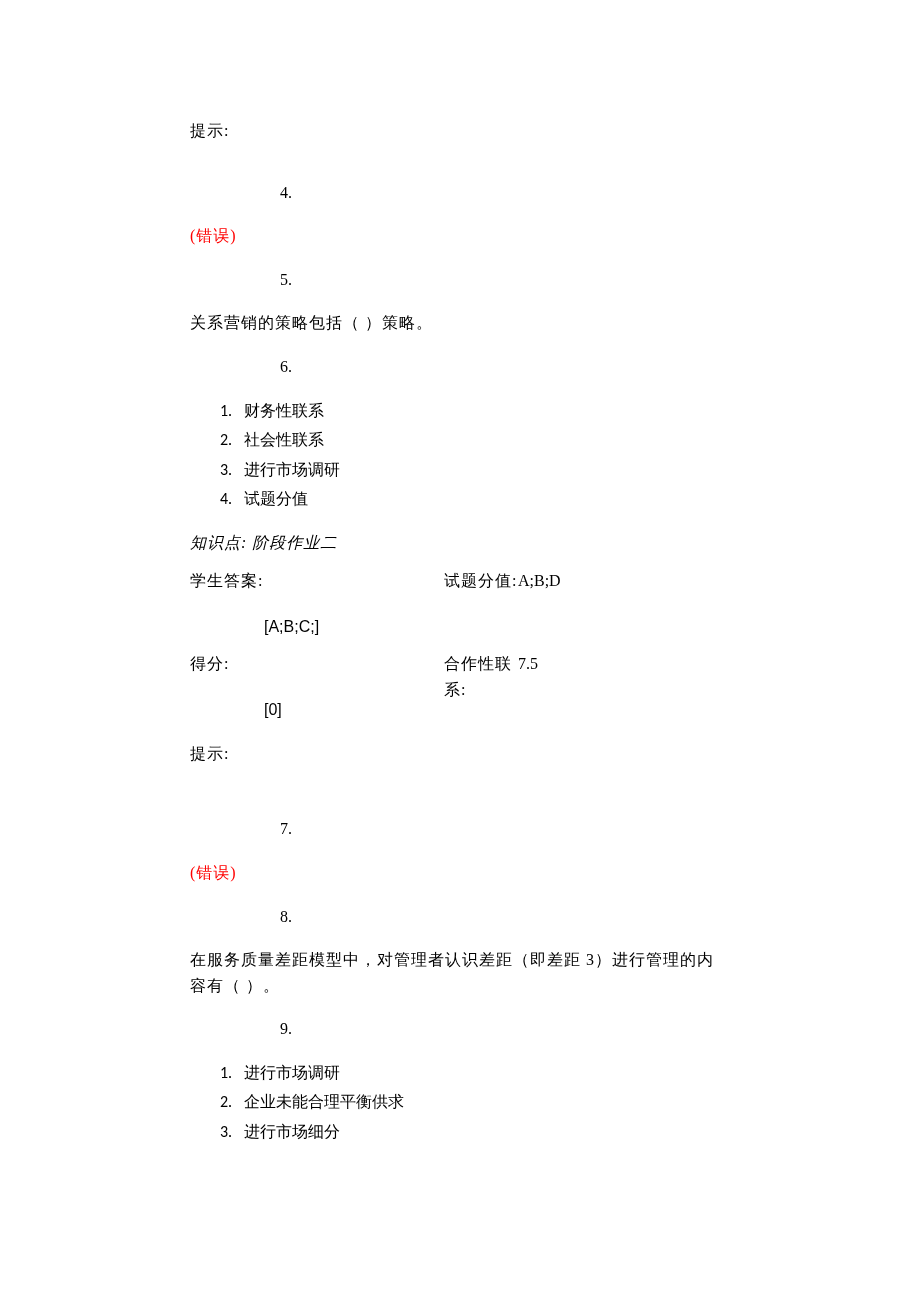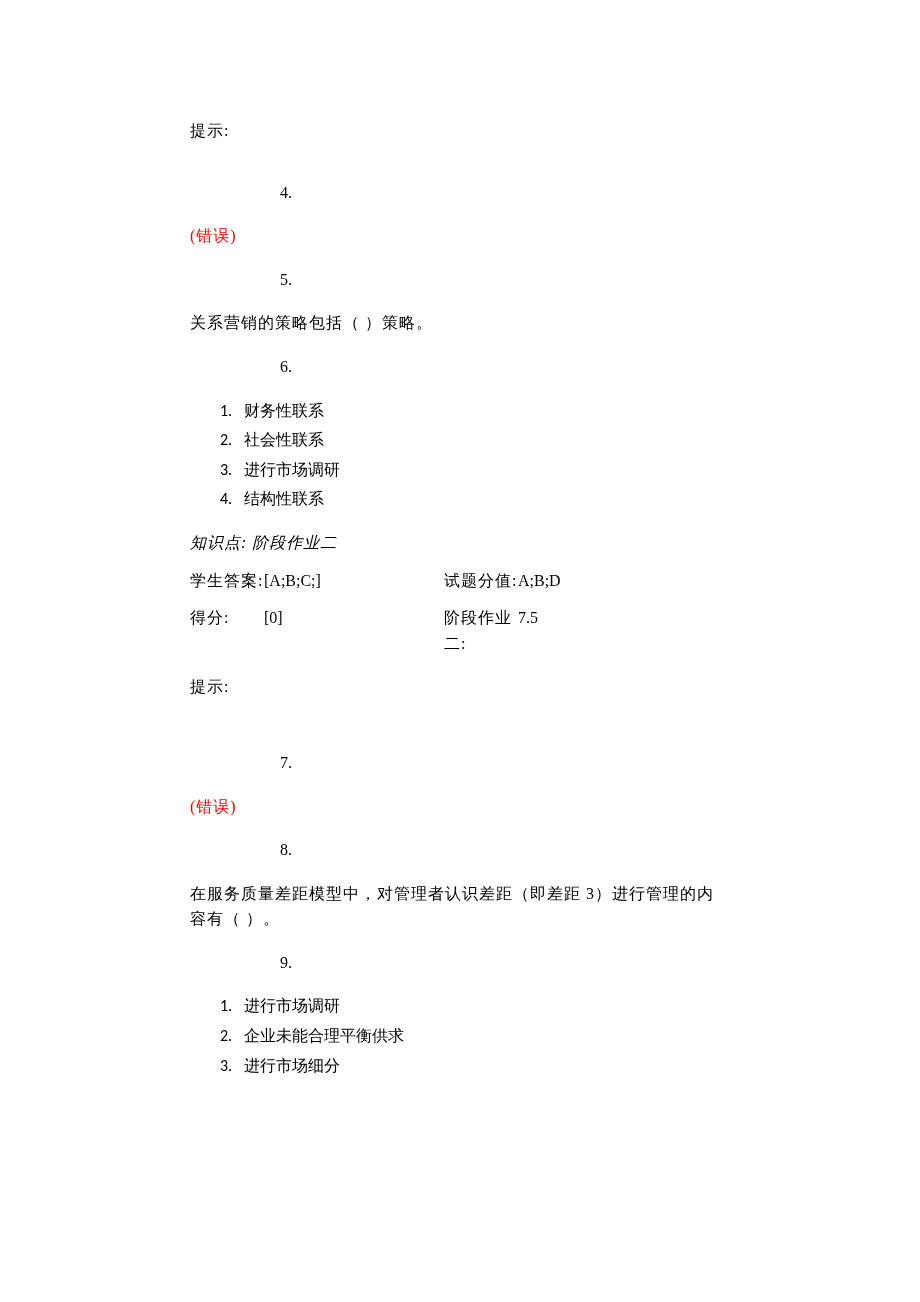--- a/index.html
+++ b/index.html
@@ -60,21 +60,22 @@
     .answer-row {
       display: flex;
       margin: 12px 0;
     }
     .answer-cell-label {
       width: 74px;
       letter-spacing: 1px;
     }
     .answer-cell-value {
       width: 180px;
-      font-family: Liberation Serif, serif;
+      font-family: Liberation Sans, sans-serif;
+      margin-top: 46px;
     }
     .answer-cell-label2 {
       width: 74px;
       letter-spacing: 1px;
     }
     .answer-cell-value2 {
       font-family: "SimSun", serif;
     }
   </style>
 </head>
@@ -89,39 +90,39 @@
 <div class="section-number">5.</div>
 
 <div class="question-text">关系营销的策略包括（  ）策略。</div>
 
 <div class="section-number">6.</div>
 
 <ul class="options">
   <li><span class="option-num">1.</span><span>财务性联系</span></li>
   <li><span class="option-num">2.</span><span>社会性联系</span></li>
   <li><span class="option-num">3.</span><span>进行市场调研</span></li>
-  <li><span class="option-num">4.</span><span>结构性联系</span></li>
+  <li><span class="option-num">4.</span><span>试题分值</span></li>
 </ul>
 
 <div class="knowledge-row">
   <span>知识点:</span>
   <span>阶段作业二</span>
 </div>
 
 <div class="answer-row">
   <div class="answer-cell-label">学生答案:</div>
   <div class="answer-cell-value">[A;B;C;]</div>
   <div class="answer-cell-label2">试题分值:</div>
   <div class="answer-cell-value2">A;B;D</div>
 </div>
 
 <div class="answer-row">
   <div class="answer-cell-label">得分:</div>
   <div class="answer-cell-value">[0]</div>
-  <div class="answer-cell-label2">阶段作业二:</div>
+  <div class="answer-cell-label2">合作性联系:</div>
   <div class="answer-cell-value2">7.5</div>
 </div>
 
 <div class="question-text" style="margin-top:18px;">提示:</div>
 
 <div class="section-number" style="margin-top:50px;">7.</div>
 
 <div class="error-text">(错误)</div>
 
 <div class="section-number">8.</div>

